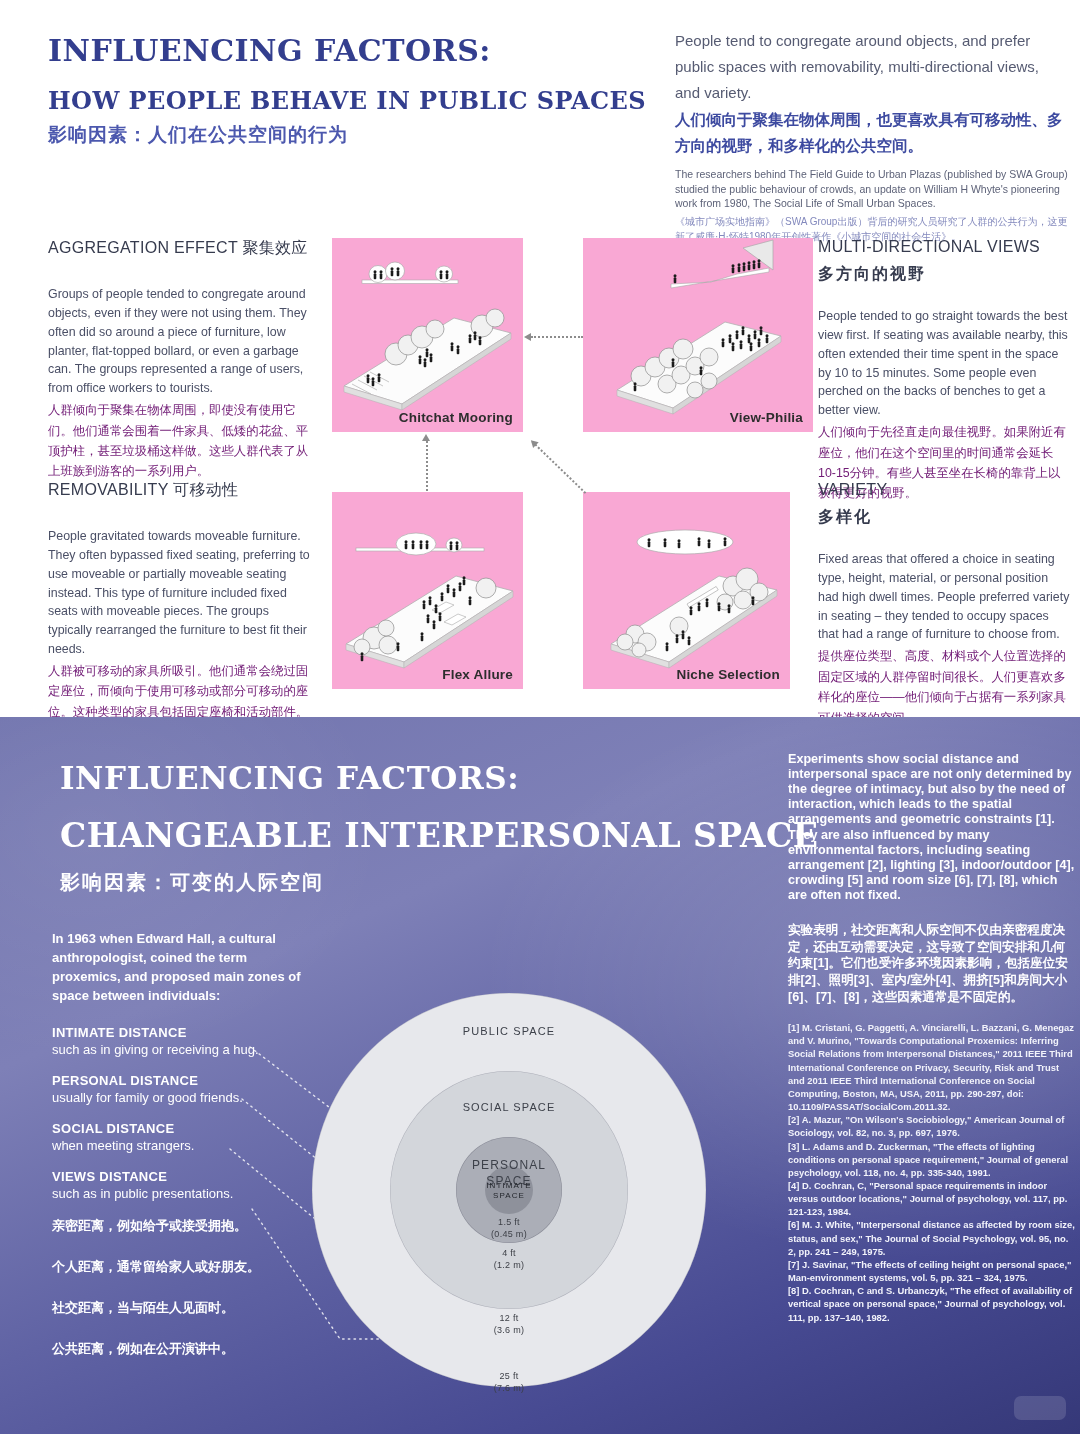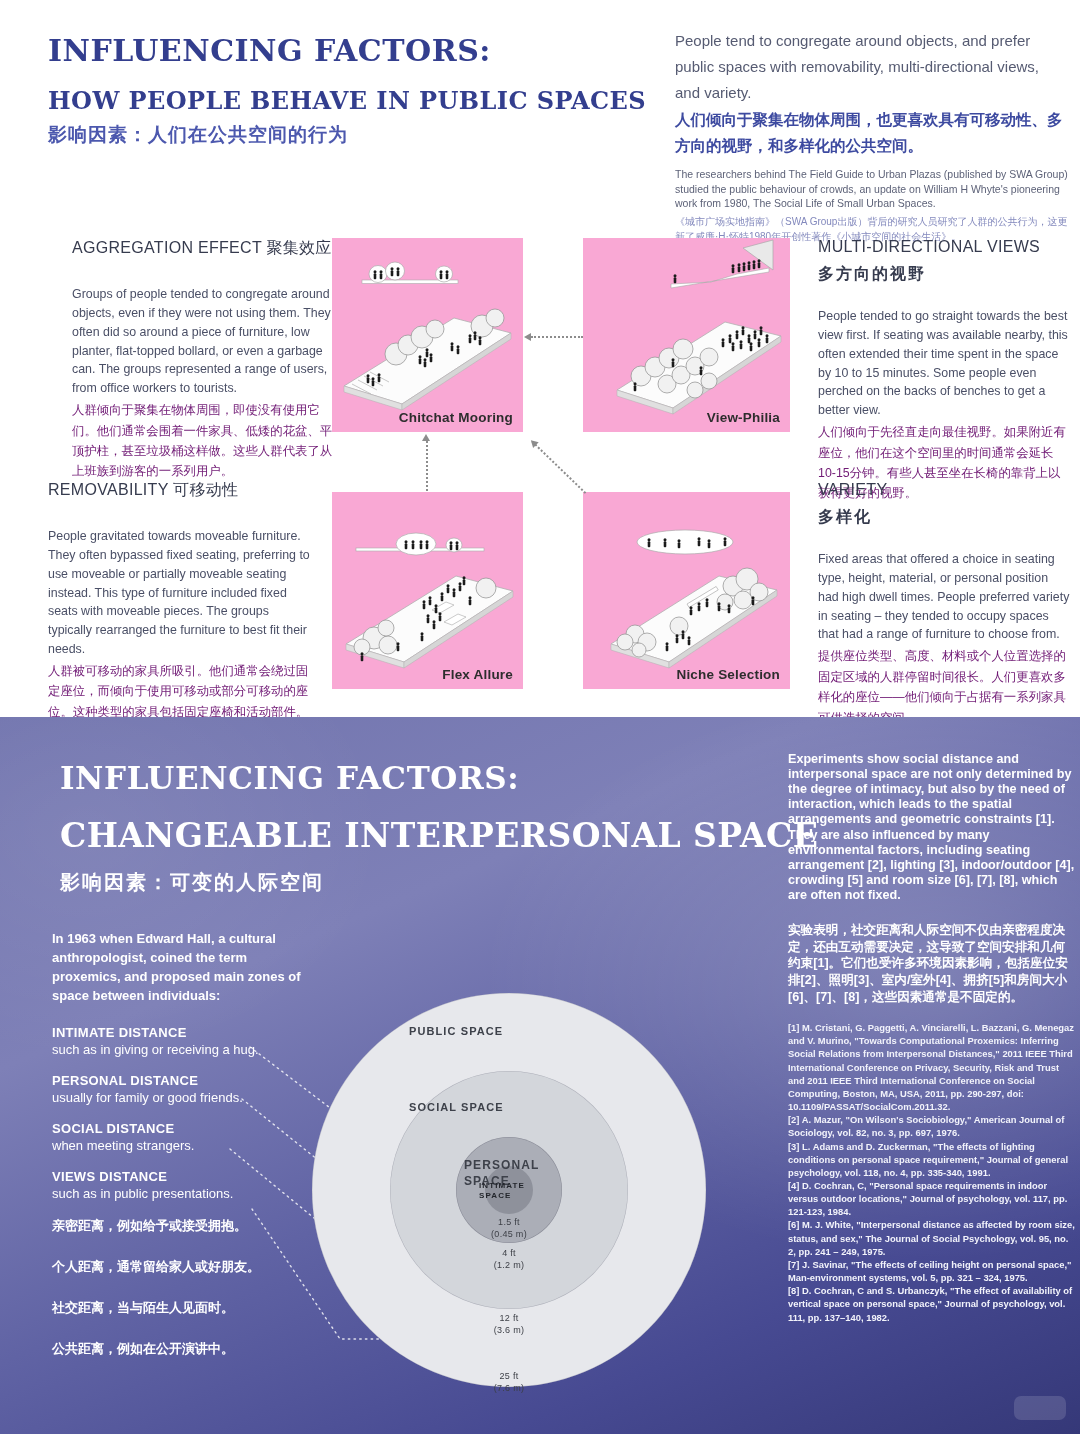--- a/index.html
+++ b/index.html
@@ -58,21 +58,21 @@
   .b-right .en{margin:0;font-size:12.6px;line-height:1.2;font-weight:bold;}
   .b-right .zh{margin:19px 0 0;font-size:12.6px;line-height:1.32;font-weight:bold;}
   .b-right .refs{margin-top:16px;}
   .b-right .ref{margin:0;font-size:9.4px;line-height:1.4;font-weight:bold;color:#f2f3fb;}
 
   .ring{position:absolute;border-radius:50%;}
   .ring-public{left:312px;top:276px;width:394px;height:394px;background:#e7e8ec;box-shadow:0 0 0 .5px rgba(90,90,110,.25) inset;}
   .ring-social{left:390px;top:354px;width:238px;height:238px;background:#d3d6db;box-shadow:0 0 0 .5px rgba(90,90,110,.3) inset;}
   .ring-personal{left:456px;top:420px;width:106px;height:106px;background:#abaeb7;box-shadow:0 0 0 .5px rgba(70,70,85,.35) inset;}
   .ring-intimate{left:485px;top:449px;width:48px;height:48px;background:#8e919b;}
-  .rlabel{position:absolute;color:#3d414a;font-weight:bold;letter-spacing:1.1px;}
+  .rlabel{position:absolute;text-align:center;color:#3d414a;font-weight:normal;letter-spacing:1.1px;}
   .rl-public{left:409px;top:308px;width:200px;font-size:11px;}
   .rl-social{left:409px;top:384px;width:200px;font-size:11px;}
   .rl-personal{left:464px;top:441px;width:90px;font-size:12px;line-height:1.3;}
   .rl-intimate{left:479px;top:464px;width:60px;font-size:8px;line-height:1.3;color:#23262c;}
   .dlabel{position:absolute;left:459px;width:100px;text-align:center;color:#3c3f46;font-size:9px;line-height:1.3;letter-spacing:.3px;}
   .dl-1{top:500px;}.dl-2{top:531px;}.dl-3{top:596px;}.dl-4{top:654px;}
 
   .leaders{position:absolute;left:0;top:0;width:1080px;height:717px;}
   .watermark{position:absolute;right:14px;bottom:14px;width:52px;height:24px;border-radius:7px;background:rgba(255,255,255,.14);}
 </style>
@@ -87,21 +87,21 @@
     <div class="abs t-title2">HOW PEOPLE BEHAVE IN PUBLIC SPACES</div>
     <div class="abs t-titlezh">影响因素：人们在公共空间的行为</div>
 
     <div class="abs t-intro">
       <p class="en">People tend to congregate around objects, and prefer public spaces with removability, multi-directional views, and variety.</p>
       <p class="zh">人们倾向于聚集在物体周围，也更喜欢具有可移动性、多方向的视野，和多样化的公共空间。</p>
       <p class="src-en">The researchers behind The Field Guide to Urban Plazas (published by SWA Group) studied the public behaviour of crowds, an update on William H Whyte's pioneering work from 1980, The Social Life of Small Urban Spaces.</p>
       <p class="src-zh">《城市广场实地指南》（SWA Group出版）背后的研究人员研究了人群的公共行为，这更新了威廉·H·怀特1980年开创性著作《小城市空间的社会生活》。</p>
     </div>
 
-    <div class="abs tb" style="left:48px;top:238px;margin-left:24px;">
+    <div class="abs tb" style="left:48px;top:238px;">
       <h3>AGGREGATION EFFECT 聚集效应</h3>
       <p class="en">Groups of people tended to congregate around objects, even if they were not using them. They often did so around a piece of furniture, low planter, flat-topped bollard, or even a garbage can. The groups represented a range of users, from office workers to tourists.</p>
       <p class="zh">人群倾向于聚集在物体周围，即使没有使用它们。他们通常会围着一件家具、低矮的花盆、平顶护柱，甚至垃圾桶这样做。这些人群代表了从上班族到游客的一系列用户。</p>
     </div>
 
     <div class="abs tb" style="left:48px;top:480px;">
       <h3>REMOVABILITY 可移动性</h3>
       <p class="en">People gravitated towards moveable furniture. They often bypassed fixed seating, preferring to use moveable or partially moveable seating instead. This type of furniture included fixed seats with moveable pieces. The groups typically rearranged the furniture to best fit their needs.</p>
       <p class="zh">人群被可移动的家具所吸引。他们通常会绕过固定座位，而倾向于使用可移动或部分可移动的座位。这种类型的家具包括固定座椅和活动部件。这些人群通常会重新布置家具，使之最适合他们的需求。</p>
     </div>
@@ -157,21 +157,21 @@
           <use href="#m1" x="95" y="118"></use>
         <use href="#m1" x="120" y="112"></use>
           <use href="#m1" x="126" y="115"></use>
         <use href="#m1" x="138" y="104"></use>
           <use href="#m1" x="143" y="101"></use>
           <use href="#m1" x="148" y="106"></use>
       </svg>
       <div class="panel-label">Chitchat Mooring</div>
     </div>
 
-    <div class="panel" style="left:583px;top:238px;width:207px;height:194px;text-align:center;">
+    <div class="panel" style="left:583px;top:238px;width:230px;height:194px;text-align:center;">
       <svg width="207" height="194" viewBox="0 0 207 194">
         <defs>
             <g id="m2" fill="#1b1b1b">
               <circle cx="0" cy="-6.2" r="1.5"></circle>
               <rect x="-1.3" y="-4.8" width="2.6" height="6" rx="1"></rect>
             </g>
           </defs>
         <polygon points="160,10 190,2 190,32" fill="#e9e9e9" stroke="#aaaaaa" stroke-width="0.7"></polygon>
         <polygon points="88,46 128,44 154,36 186,30 186,34 88,50" fill="#ffffff" stroke="#aaaaaa" stroke-width="0.6"></polygon>
         <use href="#m2" x="92" y="44"></use>

